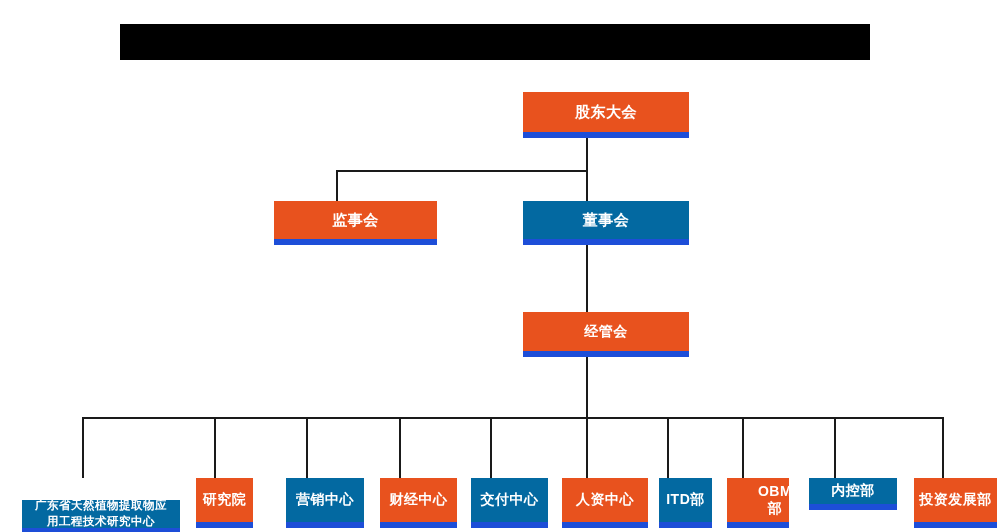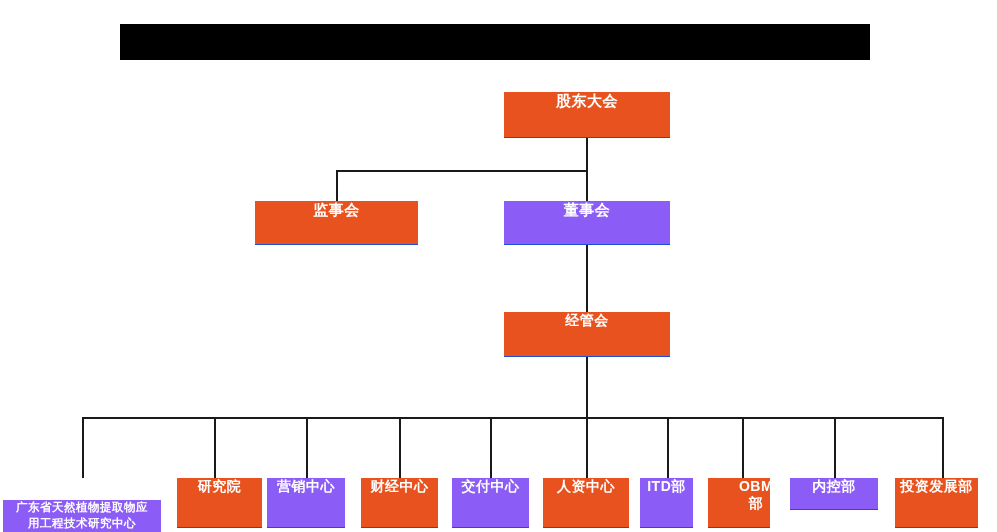--- a/index.html
+++ b/index.html
@@ -24,31 +24,33 @@
     width: 750px;
     height: 36px;
     background: #000000;
   }
 
   
   .node {
     position: absolute;
     box-sizing: border-box;
     display: flex;
+    align-items: center;
     justify-content: center;
     text-align: center;
     color: #ffffff;
     line-height: 1.22;
     letter-spacing: 0.5px;
     font-weight: 700;
-    border-bottom: 1px solid #1d4ed8;
+    border-bottom: 6px solid #1d4ed8;
     z-index: 3;
+    margin-left: 19px;
   }
   .node.vivid  { background: #e8521e; }
-  .node.light  { background: #8b5cf6; }
+  .node.light  { background: #0369a1; }
 
   .node .node-label {
     display: block;
     padding: 0 4px;
     white-space: pre-line;
   }
 
   
   .tier-1 .node-label { font-size: 15px; }
   .tier-2 .node-label { font-size: 15px; }
@@ -111,21 +113,21 @@
 
   <div class="node vivid tier-3" style="left:504px; top:312px; width:166px; height:45px;">
     <span class="node-label">经管会</span>
   </div>
 
   <div class="node light tier-4 small" style="left:3px; top:500px; width:158px; height:34px;">
     <span class="node-label">广东省天然植物提取物应
 用工程技术研究中心</span>
   </div>
 
-  <div class="node vivid tier-4" style="left:177px; top:478px; width:85px; height:50px;">
+  <div class="node vivid tier-4" style="left:177px; top:478px; width:57px; height:50px;">
     <span class="node-label">研究院</span>
   </div>
 
   <div class="node light tier-4" style="left:267px; top:478px; width:78px; height:50px;">
     <span class="node-label">营销中心</span>
   </div>
 
   <div class="node vivid tier-4" style="left:361px; top:478px; width:77px; height:50px;">
     <span class="node-label">财经中心</span>
   </div>

